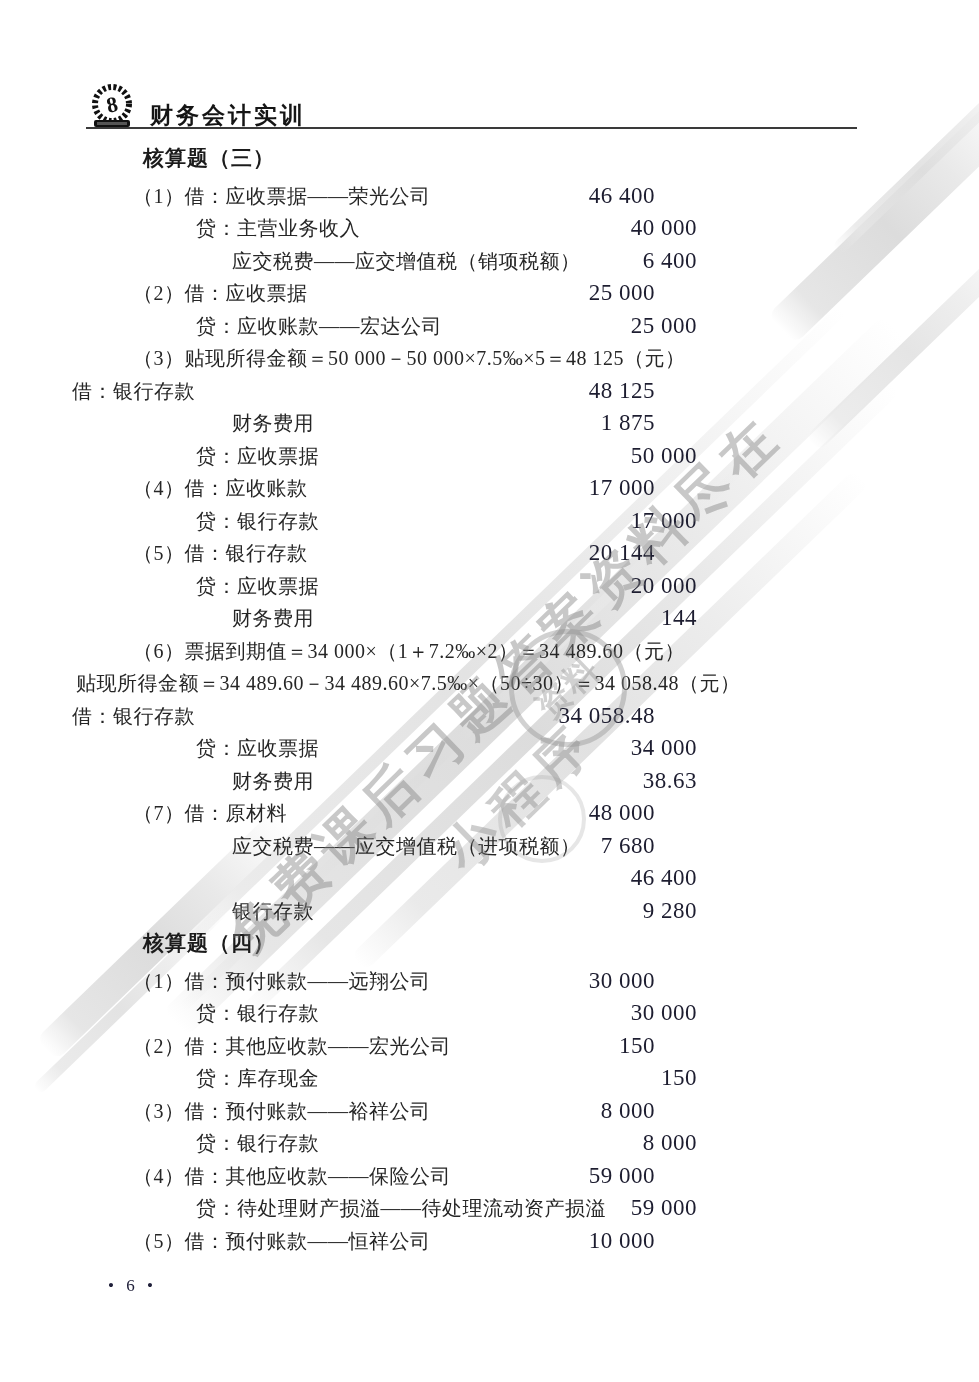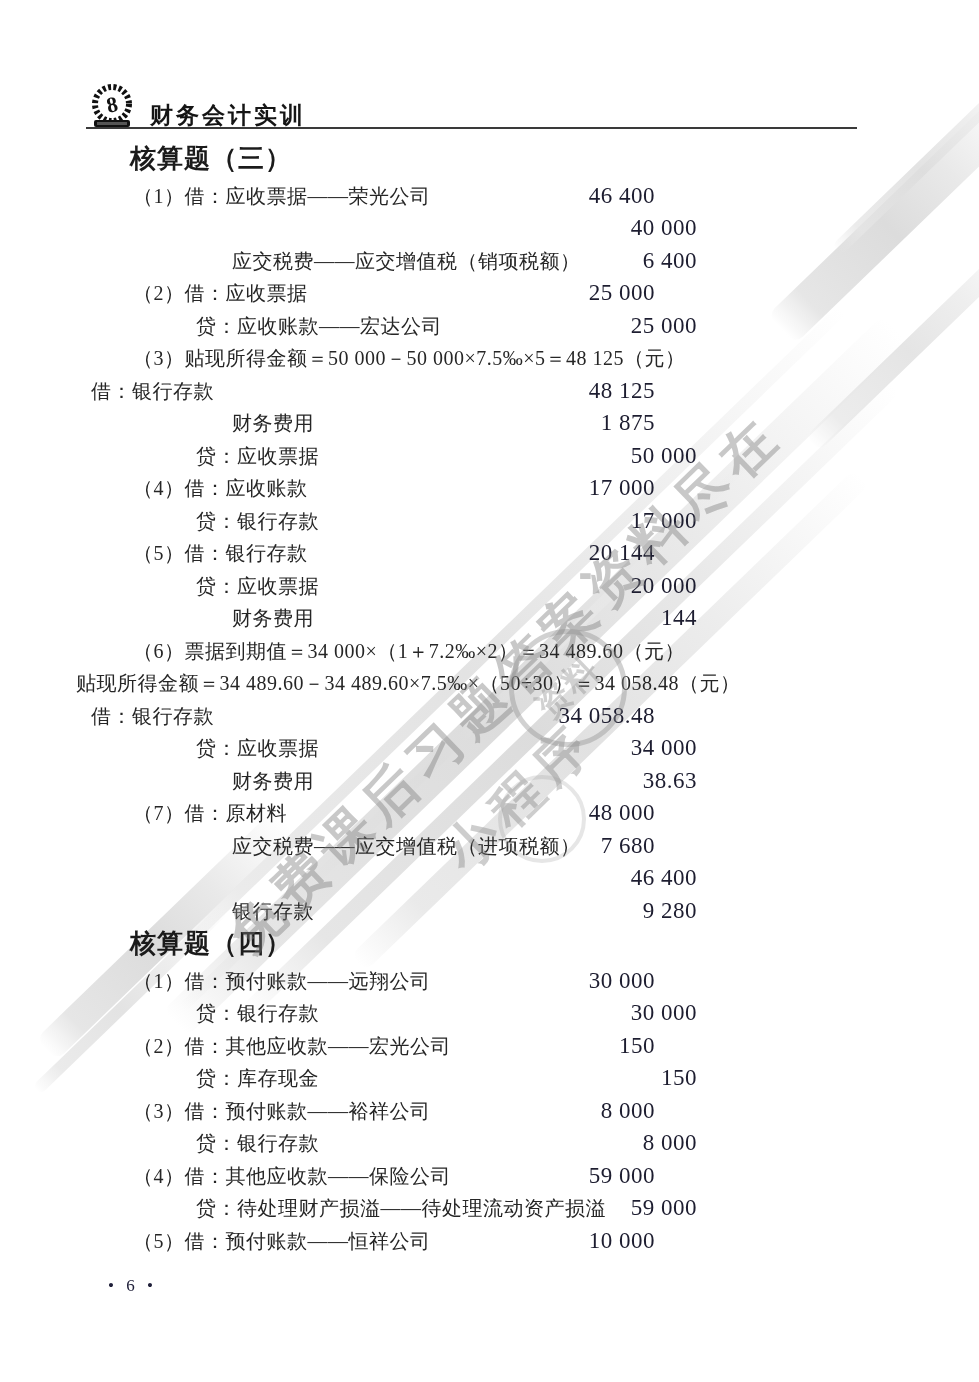--- a/index.html
+++ b/index.html
@@ -19,26 +19,26 @@
     font-family:"Liberation Sans","DejaVu Sans",sans-serif;
     font-weight:bold;font-size:23px;letter-spacing:3px;color:#151515;margin-top:8px;
   }
   .hdr-rule{position:absolute;left:86px;top:127px;width:771px;height:2.4px;background:#3a3a3a;}
   
   .content{position:absolute;left:0;top:142px;width:979px;z-index:2;}
   .heading{
     height:32.5px;line-height:32.5px;margin-bottom:5px;
     padding-left:130px;
     font-family:"Liberation Sans","DejaVu Sans",sans-serif;
-    font-weight:bold;font-size:26px;color:#1b1b1b;letter-spacing:1px;
+    font-weight:bold;font-size:21px;color:#1b1b1b;letter-spacing:1px;margin-left:13px;
   }
   .row{position:relative;height:32.5px;line-height:32.5px;font-size:20px;color:#262626;}
   .row .txt{display:inline-block;letter-spacing:0.5px;}
   .ind-item  .txt{padding-left:133px;}
-  .ind-debit .txt{padding-left:91px;}
+  .ind-debit .txt{padding-left:72px;}
   .ind-credit .txt{padding-left:196px;}
   .ind-sub   .txt{padding-left:232px;}
   .ind-flush .txt{padding-left:76px;}
   .amt{
     position:absolute;top:0;height:32.5px;line-height:32.5px;
     font-size:23px;color:#1d1d30;letter-spacing:0.5px;white-space:nowrap;
   }
   .amt.debit{right:324px;}
   .amt.credit{right:282px;}
   
@@ -100,21 +100,21 @@
     <text x="22" y="28" text-anchor="middle" font-size="22" font-weight="bold" font-family="Liberation Serif, serif" fill="#111" transform="rotate(-12 22 20)">8</text>
     <rect x="4" y="36" width="36" height="7" rx="2" fill="#111"></rect>
     <rect x="7" y="38" width="30" height="3" fill="#555"></rect>
   </svg>
   <div class="hdr-title">财务会计实训</div>
   <div class="hdr-rule"></div>
 
   <main class="content" id="content">
       <div class="heading">核算题（三）</div>
       <div class="row ind-item"><span class="txt">（1）借：应收票据——荣光公司</span><span class="amt debit">46 400</span></div>
-      <div class="row ind-credit"><span class="amt credit">40 000</span></div>
+      <div class="row ind-credit"><span class="txt">贷：主营业务收入</span><span class="amt credit">40 000</span></div>
       <div class="row ind-sub"><span class="txt">应交税费——应交增值税（销项税额）</span><span class="amt credit">6 400</span></div>
       <div class="row ind-item"><span class="txt">（2）借：应收票据</span><span class="amt debit">25 000</span></div>
       <div class="row ind-credit"><span class="txt">贷：应收账款——宏达公司</span><span class="amt credit">25 000</span></div>
       <div class="row ind-item"><span class="txt">（3）贴现所得金额＝50 000－50 000×7.5‰×5＝48 125（元）</span></div>
       <div class="row ind-debit"><span class="txt">借：银行存款</span><span class="amt debit">48 125</span></div>
       <div class="row ind-sub"><span class="txt">财务费用</span><span class="amt debit">1 875</span></div>
       <div class="row ind-credit"><span class="txt">贷：应收票据</span><span class="amt credit">50 000</span></div>
       <div class="row ind-item"><span class="txt">（4）借：应收账款</span><span class="amt debit">17 000</span></div>
       <div class="row ind-credit"><span class="txt">贷：银行存款</span><span class="amt credit">17 000</span></div>
       <div class="row ind-item"><span class="txt">（5）借：银行存款</span><span class="amt debit">20 144</span></div>

